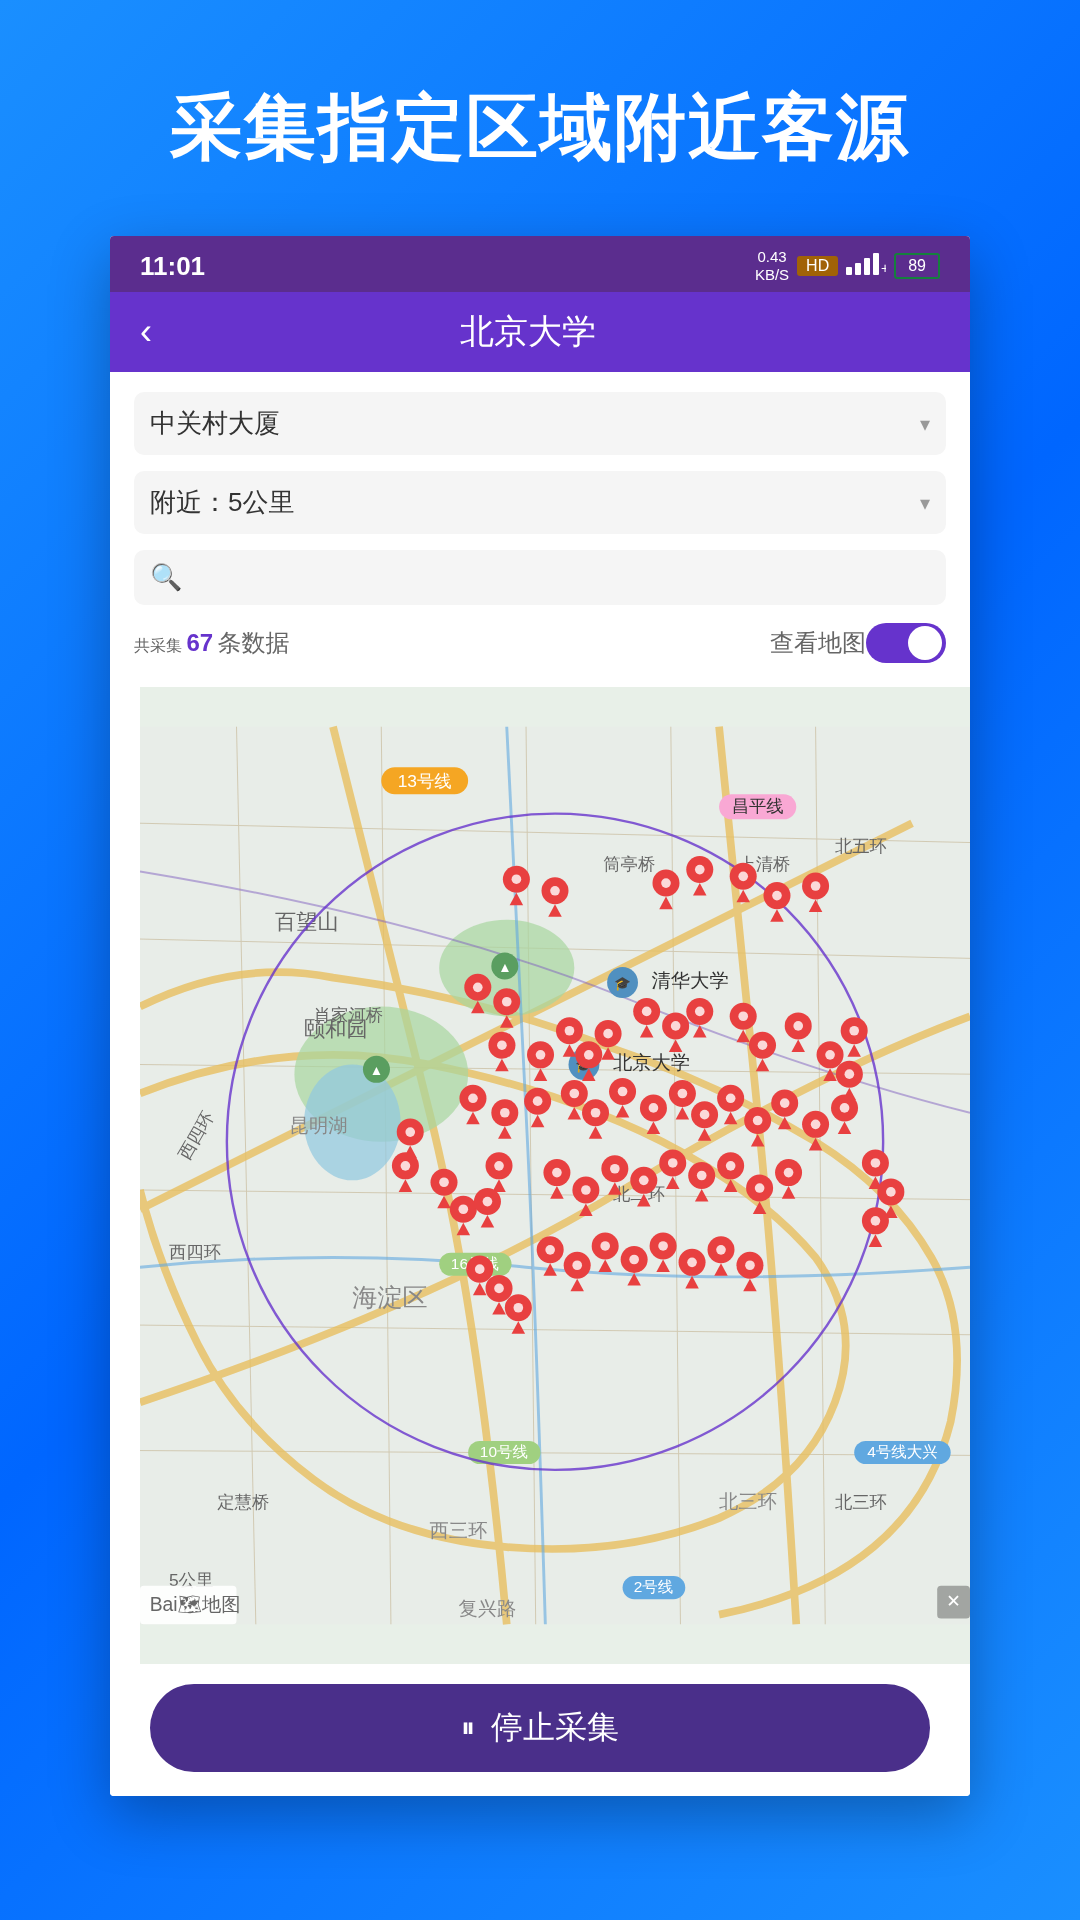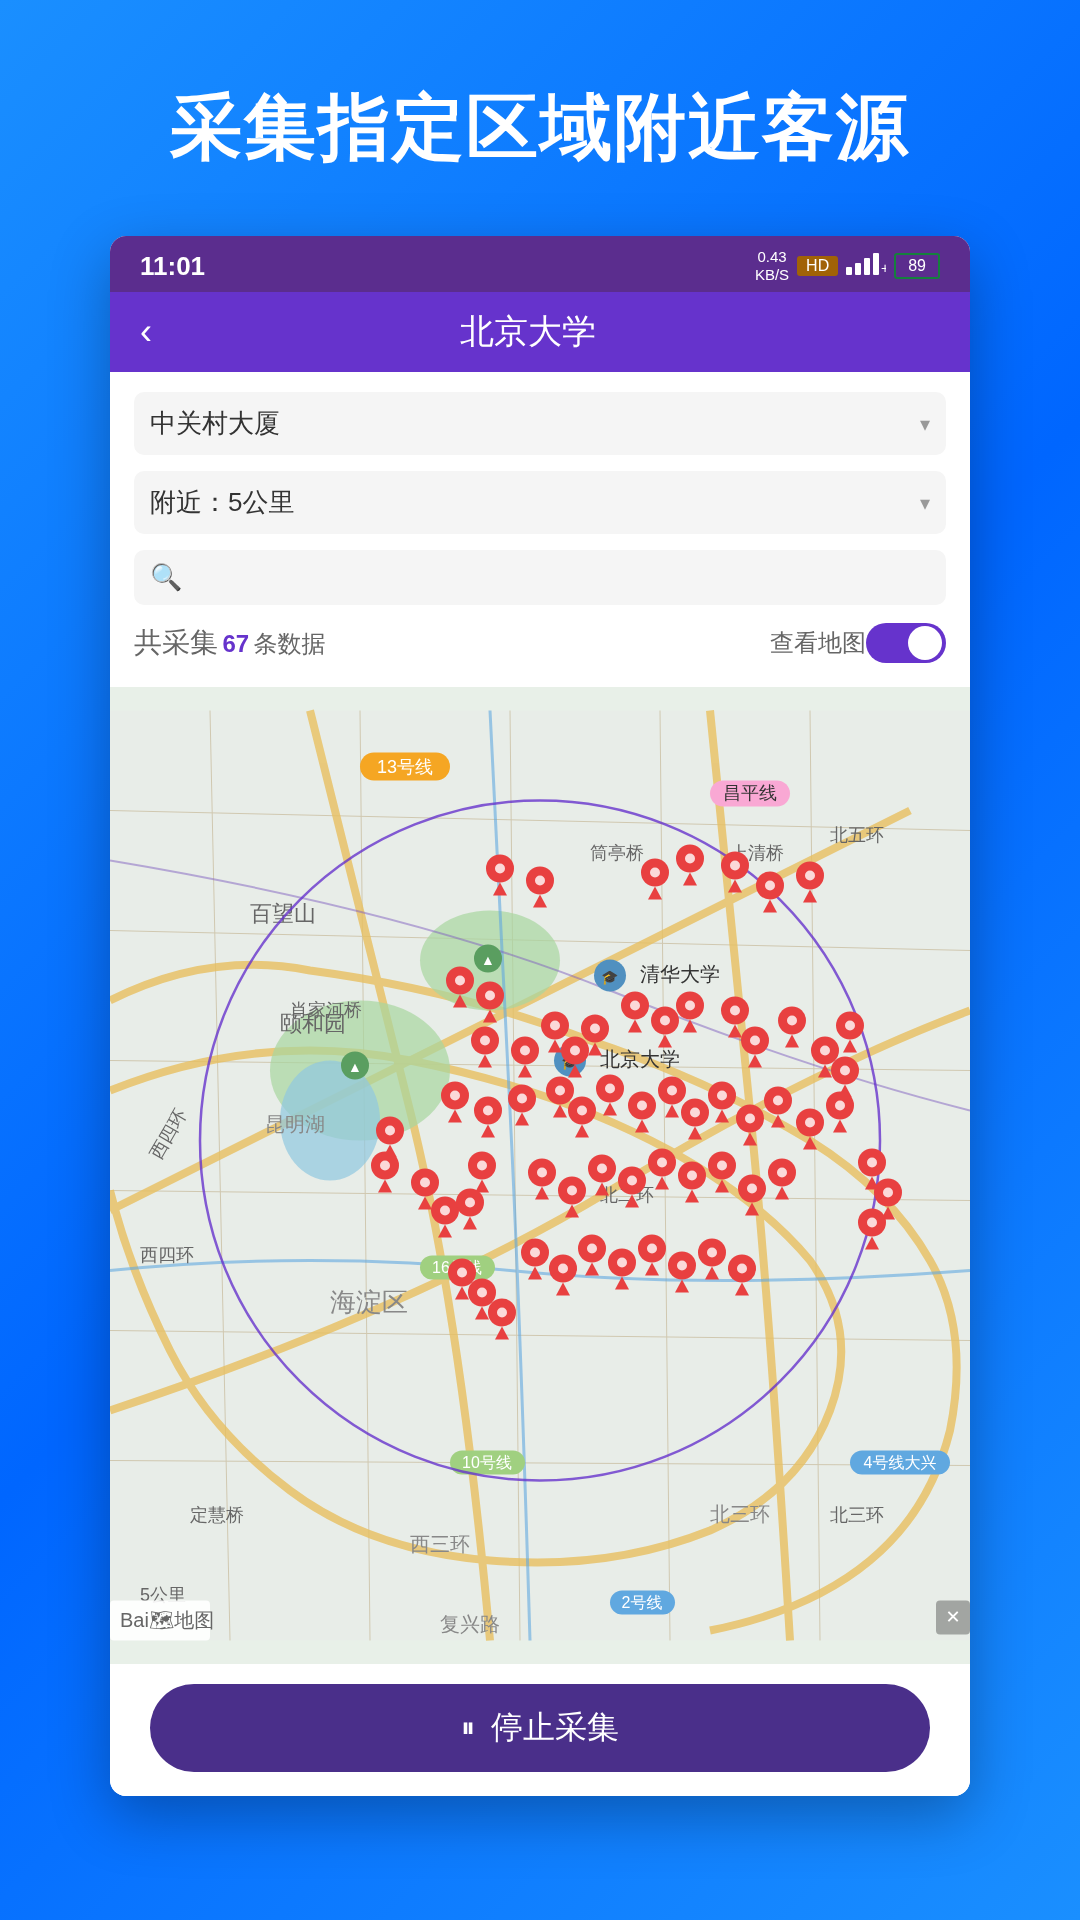--- a/index.html
+++ b/index.html
@@ -21,21 +21,21 @@
       font-weight: 700;
       text-align: left;
       padding: 80px 40px 60px;
       letter-spacing: 2px;
     }
 
     .phone-frame {
       width: 860px;
       height: 1560px;
       background: white;
-      border-radius: 16px;
+      border-radius: 4px;
       overflow: hidden;
       box-shadow: 0 20px 60px rgba(0,0,0,0.3);
       display: flex;
       flex-direction: column;
     }
 
     
     .status-bar {
       background: #5b2d8e;
       color: white;
@@ -173,20 +173,21 @@
       top: 3px;
       right: 4px;
     }
 
     
     .map-area {
       flex: 1;
       position: relative;
       overflow: hidden;
       background: #e8f0e8;
+      margin-left: 30px;
     }
 
     
     .map-svg {
       width: 100%;
       height: 100%;
     }
 
     
     .stop-btn-area {
@@ -259,21 +260,21 @@
         <span class="chevron">▾</span>
       </div>
     </div>
 
     <div class="search-box">
       <span class="search-icon">🔍</span>
     </div>
 
     <div class="stats-row">
       <div>
-        <span style="font-size:28px;color:#666;">共采集</span>
+        <span style="font-size:16px;color:#666;">共采集</span>
         <span style="font-size:24px;color:#6633cc;font-weight:600;">67</span>
         <span style="font-size:24px;color:#666;">条数据</span>
       </div>
       <div class="map-toggle-area">
         <span class="map-toggle-label">查看地图</span>
         <div class="toggle-switch">
           <div class="toggle-knob"></div>
         </div>
       </div>
     </div>

